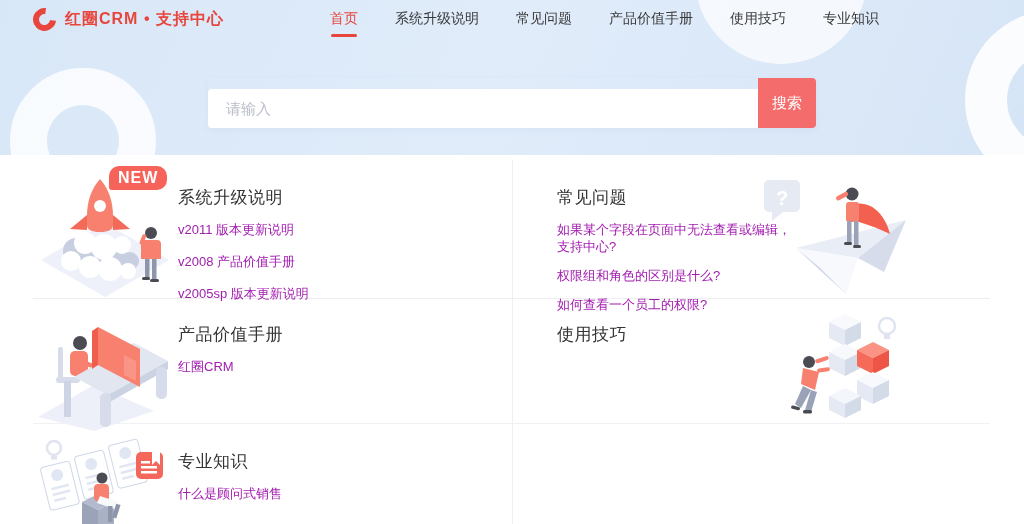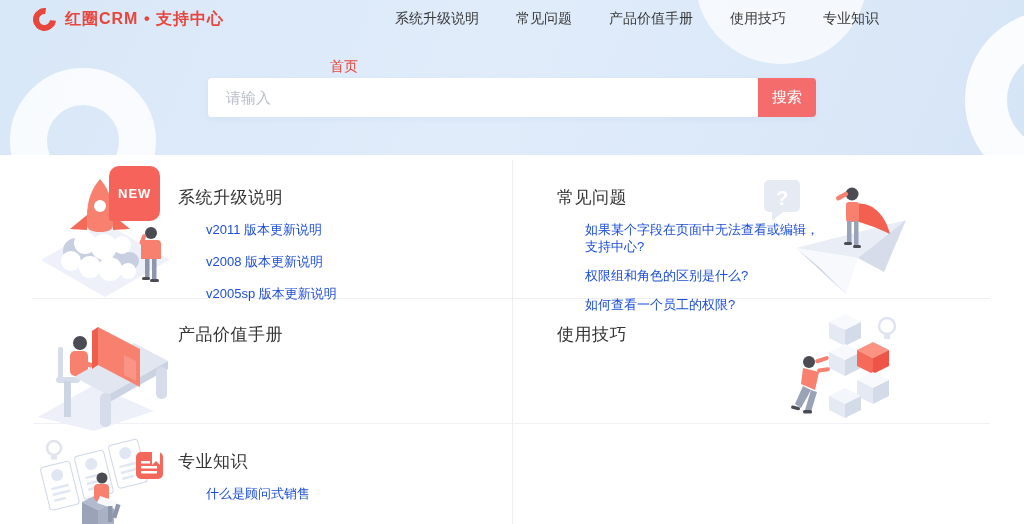--- a/index.html
+++ b/index.html
@@ -16,53 +16,53 @@
   .ring-right{left:965px;top:10px;width:180px;height:180px;border:42px solid rgba(255,255,255,.88);}
   .blob-top{position:absolute;left:695px;top:-108px;width:172px;height:172px;border-radius:50%;
     background:rgba(255,255,255,.72);}
   
   .logo{position:absolute;left:33px;top:8px;display:flex;align-items:center;gap:9px;cursor:pointer;}
   .logo-icon{width:23px;height:23px;border-radius:50%;border:6px solid var(--accent);
     border-right-color:transparent;box-sizing:border-box;transform:rotate(-38deg);}
   .logo-text{font-size:16px;font-weight:bold;color:var(--accent);letter-spacing:1px;}
   .nav{position:absolute;left:330px;top:10px;display:flex;gap:37px;}
   .nav-item{font-size:14px;color:#3a3a3a;cursor:pointer;position:relative;white-space:nowrap;}
-  .nav-item.active{color:var(--accent);margin-top:48px;}
+  .nav-item.active{color:var(--accent);}
   .nav-item.active::after{content:'';position:absolute;left:50%;transform:translateX(-50%);
     bottom:-9px;width:26px;height:3px;border-radius:2px;background:var(--accent);}
   
   .search-wrap{position:absolute;left:208px;top:78px;display:flex;box-shadow:0 2px 6px rgba(120,150,190,.08);align-items:flex-end;}
   .search-input{width:532px;height:39px;border:none;outline:none;background:#fff;
     border-radius:4px 0 0 4px;padding:0 0 0 18px;font-size:15px;color:#333;
     font-family:"Liberation Sans",sans-serif;}
   .search-input::placeholder{color:#b9bec8;}
-  .search-btn{width:58px;height:39px;border:none;background:var(--salmon);color:#fff;
+  .search-btn{width:58px;height:50px;border:none;background:var(--salmon);color:#fff;
     font-size:15px;border-radius:0 4px 4px 0;cursor:pointer;font-family:"Liberation Sans",sans-serif;}
   
   .content{position:absolute;left:33px;top:160px;width:957px;}
   .row{display:flex;}
   .cell{position:relative;box-sizing:border-box;}
   .cell-l{width:480px;border-right:1px solid #efeff2;}
   .cell-r{width:477px;}
   .r1{height:139px;border-bottom:1px solid #efeff2;}
   .r2{height:125px;border-bottom:1px solid #f1f1f4;}
   .r3{height:100px;}
   .card-body{margin-left:145px;padding-top:26px;}
   .card-body.pt24{padding-top:24px;}
   .card-body-r{margin-left:44px;padding-top:26px;}
   .card-body-r.pt24{padding-top:24px;}
   .card-title{font-size:17px;color:#333;letter-spacing:.5px;}
   .links{margin-top:12px;}
-  .link{font-size:13px;color:#1d4ed8;margin-bottom:15px;cursor:pointer;line-height:17px;margin-left:28px;}
+  .link{font-size:13px;color:#a21caf;margin-bottom:15px;cursor:pointer;line-height:17px;}
   .link.tight{margin-bottom:12px;}
   .w244{width:244px;}
   .illus{position:absolute;}
   
   .badge-new{position:absolute;left:76px;top:6px;background:#f5635a;color:#fff;
-    font-size:13px;font-weight:bold;letter-spacing:1px;padding:20px 9px;
+    font-size:16px;font-weight:bold;letter-spacing:1px;padding:3px 9px;
     border-radius:10px 10px 10px 3px;z-index:2;}
 </style>
 </head>
 <body>
 
 <div class="hero">
   <div class="ring ring-left"></div>
   <div class="ring ring-right"></div>
   <div class="blob-top"></div>
 
@@ -117,21 +117,21 @@
         <path d="M106,67 h13 a4,4 0 0 1 4,4 v15 h-20 v-15 a4,4 0 0 1 3,-4 z" fill="#f8806f"></path>
         <rect x="107" y="86" width="4.5" height="20" fill="#8e96ac"></rect>
         <rect x="114" y="86" width="4.5" height="22" fill="#8e96ac"></rect>
         <rect x="104" y="104" width="8" height="3" rx="1.5" fill="#4b4b54"></rect>
         <rect x="112" y="106" width="9" height="3" rx="1.5" fill="#4b4b54"></rect>
       </svg>
       <div class="card-body">
         <div class="card-title">系统升级说明</div>
         <div class="links">
           <div class="link">v2011 版本更新说明</div>
-          <div class="link">v2008 版本更新说明</div>
+          <div class="link">v2008 产品价值手册</div>
           <div class="link">v2005sp 版本更新说明</div>
         </div>
       </div>
     </div>
 
     <div class="cell cell-r r1">
       <svg class="illus" style="left:249px;top:12px" width="150" height="124" viewBox="0 0 150 124">
         <rect x="2" y="8" width="36" height="32" rx="5" fill="#e6eaf3"></rect>
         <polygon points="10,40 10,49 21,40" fill="#e6eaf3"></polygon>
         <text x="20" y="33" font-size="20" font-weight="bold" fill="#fff" text-anchor="middle">?</text>
@@ -173,20 +173,21 @@
         <polygon points="72,82 132,48 132,56 72,90" fill="#cbd2e2"></polygon>
         <rect x="64" y="80" width="11" height="34" rx="5" fill="#d7dcea"></rect>
         <rect x="120" y="54" width="11" height="32" rx="5" fill="#d7dcea"></rect>
         <polygon points="56,18 62,14 62,52 56,56" fill="#ef5d4c"></polygon>
         <polygon points="62,14 104,36 104,74 62,52" fill="#f8806f"></polygon>
         <polygon points="88,42 100,48 100,68 88,62" fill="#fa9486"></polygon>
       </svg>
       <div class="card-body pt24">
         <div class="card-title">产品价值手册</div>
         <div class="links">
+          <div class="link">红圈CRM</div>
         </div>
       </div>
     </div>
 
     <div class="cell cell-r r2">
       <svg class="illus" style="left:262px;top:15px" width="125" height="108" viewBox="0 0 125 108">
         <circle cx="112" cy="12" r="8" fill="none" stroke="#dfe4f0" stroke-width="2.5"></circle>
         <rect x="109" y="21" width="6" height="4" fill="#dfe4f0"></rect>
 
         <g>

